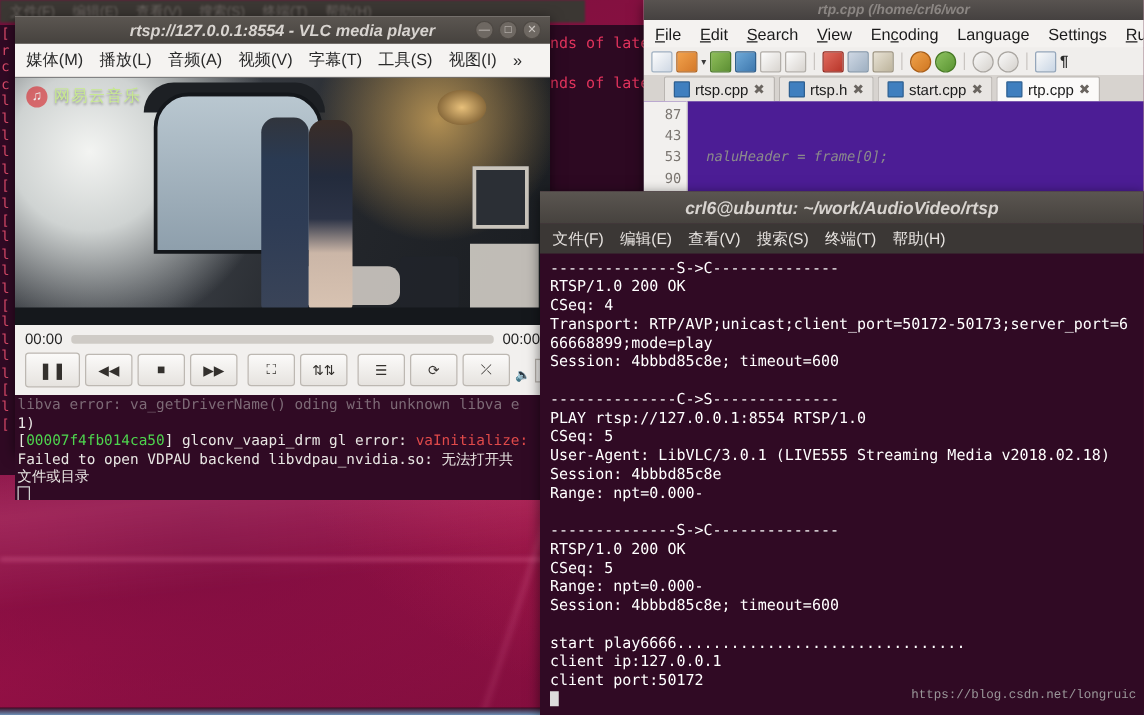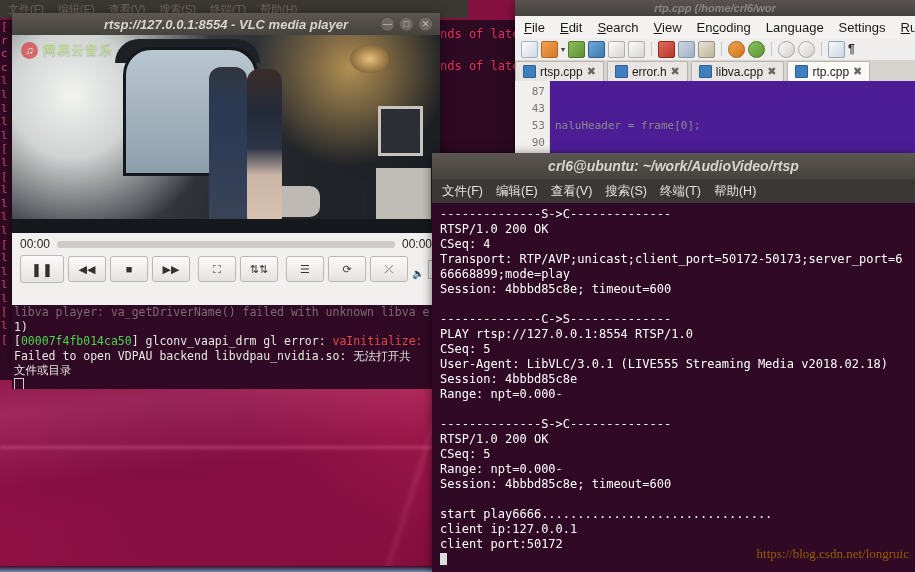--- a/index.html
+++ b/index.html
@@ -93,21 +93,21 @@
     background:radial-gradient(ellipse at center,#e8c07a,#8a6b3c 70%,rgba(0,0,0,0));border-radius:50%;}
   .vid-tub{position:absolute;left:50%;bottom:8%;width:22%;height:16%;background:#d9d4cd;border-radius:10px;opacity:.85;}
   .vid-chair{position:absolute;right:17%;bottom:6%;width:11%;height:22%;background:#20242a;border-radius:4px;opacity:.9;}
   .vid-cabinet{position:absolute;right:2%;bottom:5%;width:13%;height:28%;background:#ddd8d0;opacity:.85;}
   .vid-mirror{position:absolute;right:4%;top:36%;width:9%;height:22%;border:3px solid #c9c4bb;background:#2b2f35;}
   .vid-floor{position:absolute;left:0;bottom:0;width:100%;height:7%;background:#15181c;}
   .wm{position:absolute;left:9px;top:6px;display:flex;align-items:center;gap:5px;opacity:.62;}
   .wm-logo{width:17px;height:17px;border-radius:50%;background:#d8262c;
     display:flex;align-items:center;justify-content:center;color:#fff;font-size:11px;}
   .wm-text{color:#bef264;font-size:13px;letter-spacing:1px;text-shadow:0 1px 2px rgba(0,0,0,.6);}
-  #vlc-controls{background:#f2f0ee;padding:4px 8px 22px 8px;}
+  #vlc-controls{background:#f2f0ee;padding:4px 8px 6px 8px;}
   .seekrow{display:flex;align-items:center;gap:7px;font-size:12px;color:#1f1f1f;}
   .seekbar{flex:1;height:7px;background:#cfcbc6;border-radius:3px;}
   .btnrow{display:flex;align-items:center;gap:4px;margin-top:4px;}
   .vbtn{min-width:26px;height:24px;padding:0 5px;border:1px solid #bdb8b2;border-radius:3px;
     background:linear-gradient(to bottom,#fbfaf9,#e6e3df);display:flex;align-items:center;justify-content:center;
     font-size:11px;color:#33302d;}
   .vbtn.big{min-width:32px;height:26px;font-size:13px;}
   .gap{width:9px;}
   .volwrap{margin-left:auto;display:flex;align-items:flex-end;gap:4px;position:relative;padding-right:4px;}
   .volpct{position:absolute;right:40px;top:-2px;font-size:8px;color:#8a8178;}
@@ -126,45 +126,45 @@
   #npp{left:515px;top:0;width:400px;height:180px;background:#f0eeec;overflow:hidden;}
   #npp-title{height:16px;background:linear-gradient(to bottom,#585350,#454140);
     color:#8b8683;font-style:italic;font-weight:bold;font-size:11px;
     display:flex;align-items:center;justify-content:center;overflow:hidden;}
   #npp-menu{height:22px;background:#f4f2f0;display:flex;align-items:center;gap:15px;
     padding:0 9px;font-size:13px;color:#1a1a1a;white-space:nowrap;overflow:hidden;}
   #npp-menu u{text-decoration:underline;}
   #npp-toolbar{height:22px;background:#f0eeec;display:flex;align-items:center;gap:3px;padding:0 6px;overflow:hidden;}
   .ticon{width:15px;height:15px;border-radius:2px;display:inline-block;}
   .tsep{width:1px;height:14px;background:#c9c5c1;margin:0 3px;}
-  #npp-tabs{height:21px;background:#d7d3cf;display:flex;align-items:flex-end;padding-left:0;overflow:hidden;}
+  #npp-tabs{height:21px;background:#d7d3cf;display:flex;align-items:flex-end;padding-left:16px;overflow:hidden;}
   .tab{height:19px;display:flex;align-items:center;gap:4px;padding:0 7px;margin-right:3px;
     background:#e8e5e2;border:1px solid #b9b5b1;border-bottom:none;border-radius:2px 2px 0 0;
     font-size:12px;color:#1c1c1c;white-space:nowrap;}
   .tab.active{background:#fbfaf9;}
   .tabico{width:11px;height:11px;background:#3f7fbf;border:1px solid #2d5f90;border-radius:1px;}
   .tabx{color:#6a6560;font-size:11px;}
   #npp-code{background:#4c1d95;height:100px;display:flex;font-family:"DejaVu Sans Mono",monospace;font-size:11px;overflow:hidden;}
   #npp-gutter{width:30px;background:#f2f0ee;color:#7b7671;text-align:right;padding:2px 4px 0 0;
     line-height:17px;border-right:1px solid #ddd9d5;}
-  #npp-lines{flex:1;padding:2px 0 0 5px;line-height:17px;white-space:pre;color:#c8772e;
-    font-family:"Liberation Sans",sans-serif;font-size:12px;}
+  #npp-lines{flex:1;padding:2px 0 0 15px;line-height:17px;white-space:pre;color:#c8772e;
+    font-family:"Liberation Sans",sans-serif;font-size:12px;font-style:italic;}
   #npp-lines .first{color:#8b8b8b;font-family:"DejaVu Sans Mono",monospace;font-size:11px;}
   #npp-lines .cmt{color:#c8772e;}
 
   
   #term{left:432px;top:153px;width:483px;height:419px;background:#300a24;}
   #term .titlebar{height:26px;font-size:14px;}
   #term-menubar{height:24px;background:#3b3735;color:#e6e2df;
     display:flex;align-items:center;gap:13px;padding:0 10px;font-size:12.5px;}
   #term-body{background:#300a24;color:#ffffff;font-family:"DejaVu Sans Mono",monospace;
     font-size:12px;line-height:15px;padding:4px 0 0 8px;white-space:pre;height:369px;overflow:hidden;}
   #term-body .cursor{display:inline-block;width:7px;height:12px;background:#dcdcdc;vertical-align:-2px;}
-  #csdn{position:absolute;right:6px;bottom:10px;color:#a16207;font-size:13px;
-    font-family:Liberation Serif, serif;opacity:.92;}
+  #csdn{position:absolute;right:6px;bottom:10px;color:#a3a3a3;font-size:10px;
+    font-family:Liberation Mono, monospace;opacity:.92;}
 </style>
 </head>
 <body>
 
 <div id="desktop">
   <div class="swoosh1"></div>
   <div class="swoosh2"></div>
   <div class="swoosh3"></div>
   <div class="bottombar"></div>
 </div>
@@ -209,20 +209,30 @@
 <div class="win" id="vlc">
   <div class="titlebar">
     <span>rtsp://127.0.0.1:8554 - VLC media player</span>
     <span class="wbtns">
       <span class="wbtn">—</span>
       <span class="wbtn">□</span>
       <span class="wbtn">✕</span>
     </span>
   </div>
 
+  <div id="vlc-menubar">
+    <span class="mi">媒体(M)</span>
+    <span class="mi">播放(L)</span>
+    <span class="mi">音频(A)</span>
+    <span class="mi">视频(V)</span>
+    <span class="mi">字幕(T)</span>
+    <span class="mi">工具(S)</span>
+    <span class="mi">视图(I)</span>
+    <span class="mi">»</span>
+  </div>
 
   <div id="vlc-video">
     <div class="vid-bg"></div>
     <div class="vid-arch"></div>
     <div class="vid-window"></div>
     <div class="vid-lamp"></div>
     <div class="vid-tub"></div>
     <div class="vid-cabinet"></div>
     <div class="vid-mirror"></div>
     <div class="vid-chair"></div>
@@ -254,21 +264,21 @@
       <span class="vbtn">⟳</span>
       <span class="vbtn">⤫</span>
       <span class="volwrap">
         <span class="volpct">0%</span>
         <span style="font-size:10px;color:#4a4440;">🔈</span>
         <span class="voltri"></span>
       </span>
     </div>
   </div>
 
-  <div id="vlc-log"><span class="dim">libva player: va_getDriverName() failed with unknown libva e</span>
+  <div id="vlc-log"><span class="dim">libva error: va_getDriverName() oding with unknown libva e</span>
 <span>1)</span>
 [<span class="grn">00007f4fb014ca50</span>] glconv_vaapi_drm gl error: <span class="red">vaInitialize:</span>
 <span>Failed to open VDPAU backend libvdpau_nvidia.so: 无法打开共</span>
 <span>文件或目录</span>
 <span class="cursor"></span></div>
 </div>
 
 <div class="win" id="npp">
   <div id="npp-title">
     <span>rtp.cpp (/home/crl6/wor</span>
@@ -306,26 +316,26 @@
     <span style="font-size:12px;color:#2a2a2a;font-weight:bold;">¶</span>
   </div>
   <div id="npp-tabs">
     <span class="tab">
       <span class="tabico"></span>
       <span>rtsp.cpp</span>
       <span class="tabx">✖</span>
     </span>
     <span class="tab">
       <span class="tabico"></span>
-      <span>error.h</span>
+      <span>rtsp.h</span>
       <span class="tabx">✖</span>
     </span>
     <span class="tab">
       <span class="tabico"></span>
-      <span>libva.cpp</span>
+      <span>start.cpp</span>
       <span class="tabx">✖</span>
     </span>
     <span class="tab active">
       <span class="tabico"></span>
       <span>rtp.cpp</span>
       <span class="tabx">✖</span>
     </span>
   </div>
   <div id="npp-code">
     <div id="npp-gutter">

